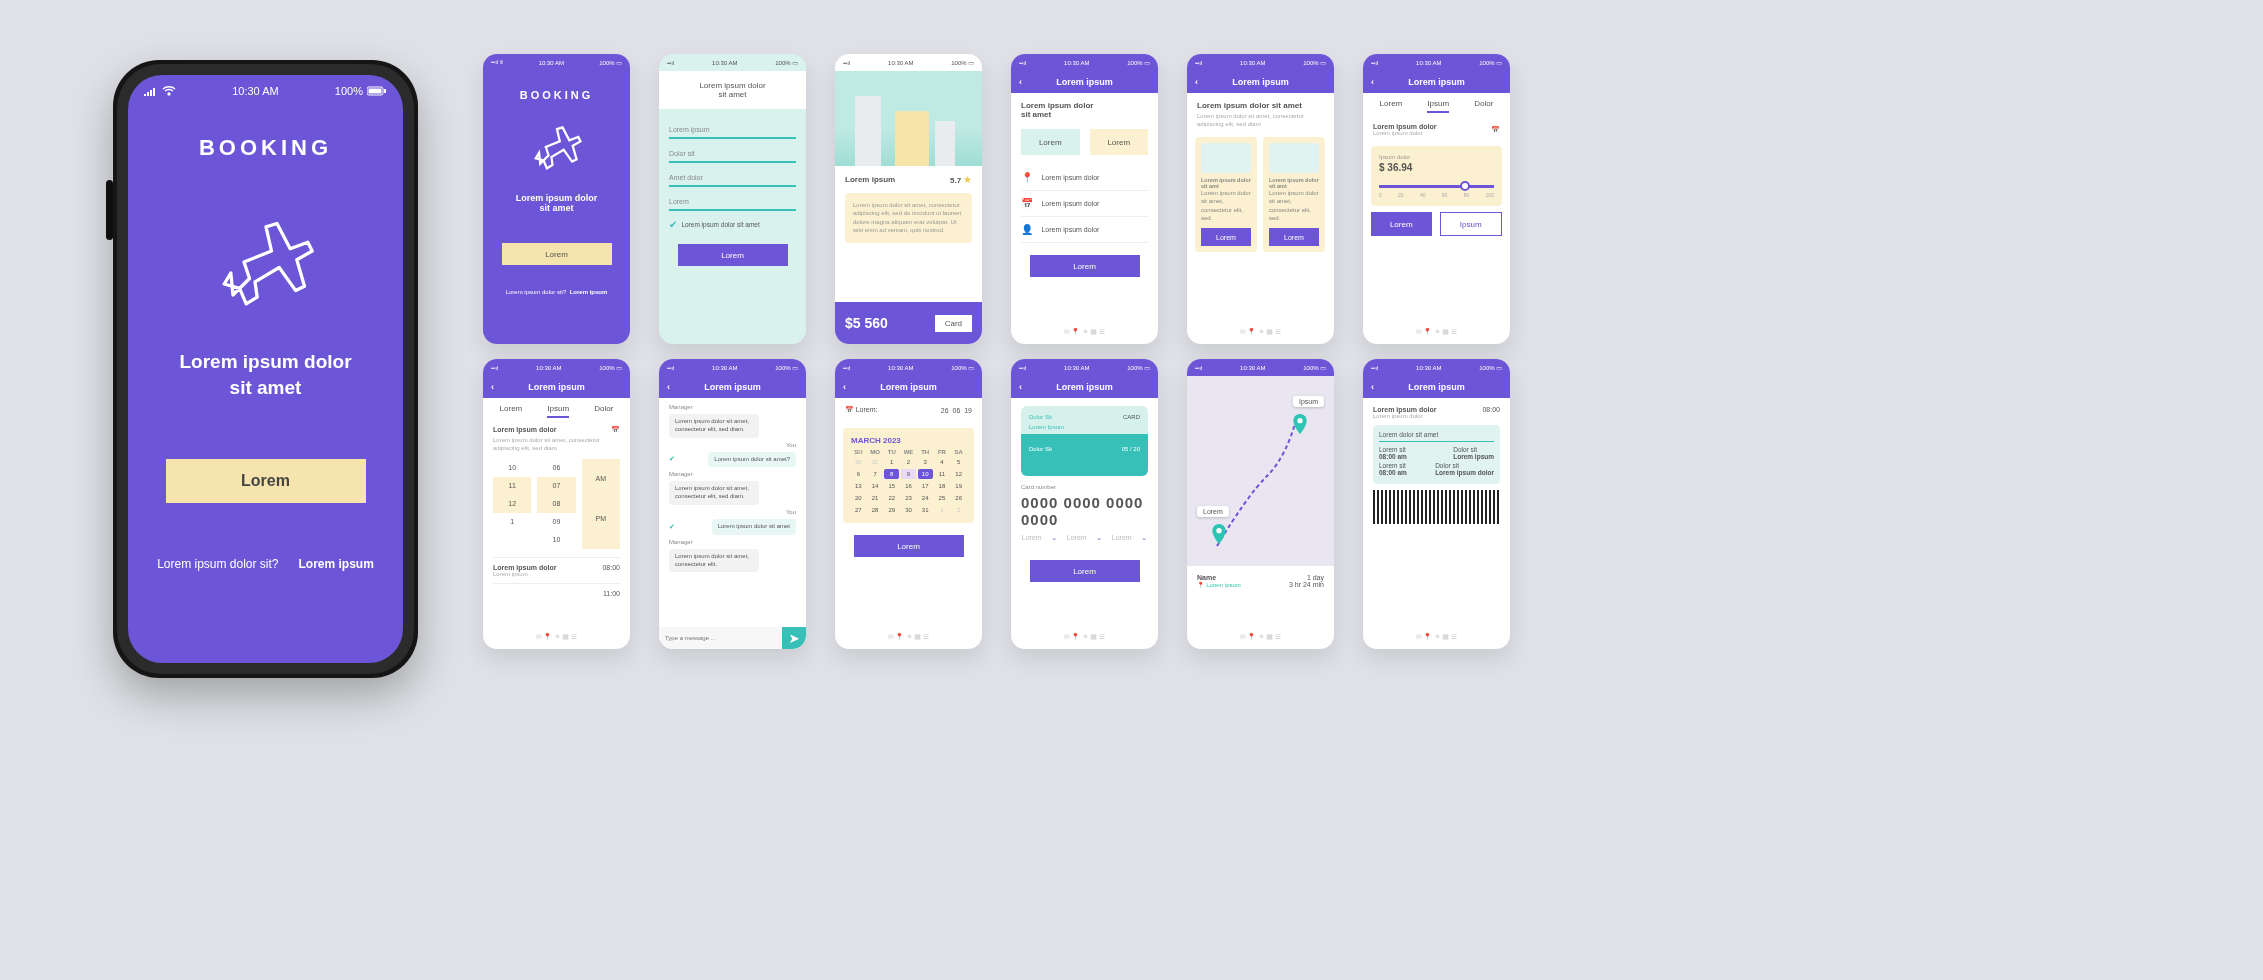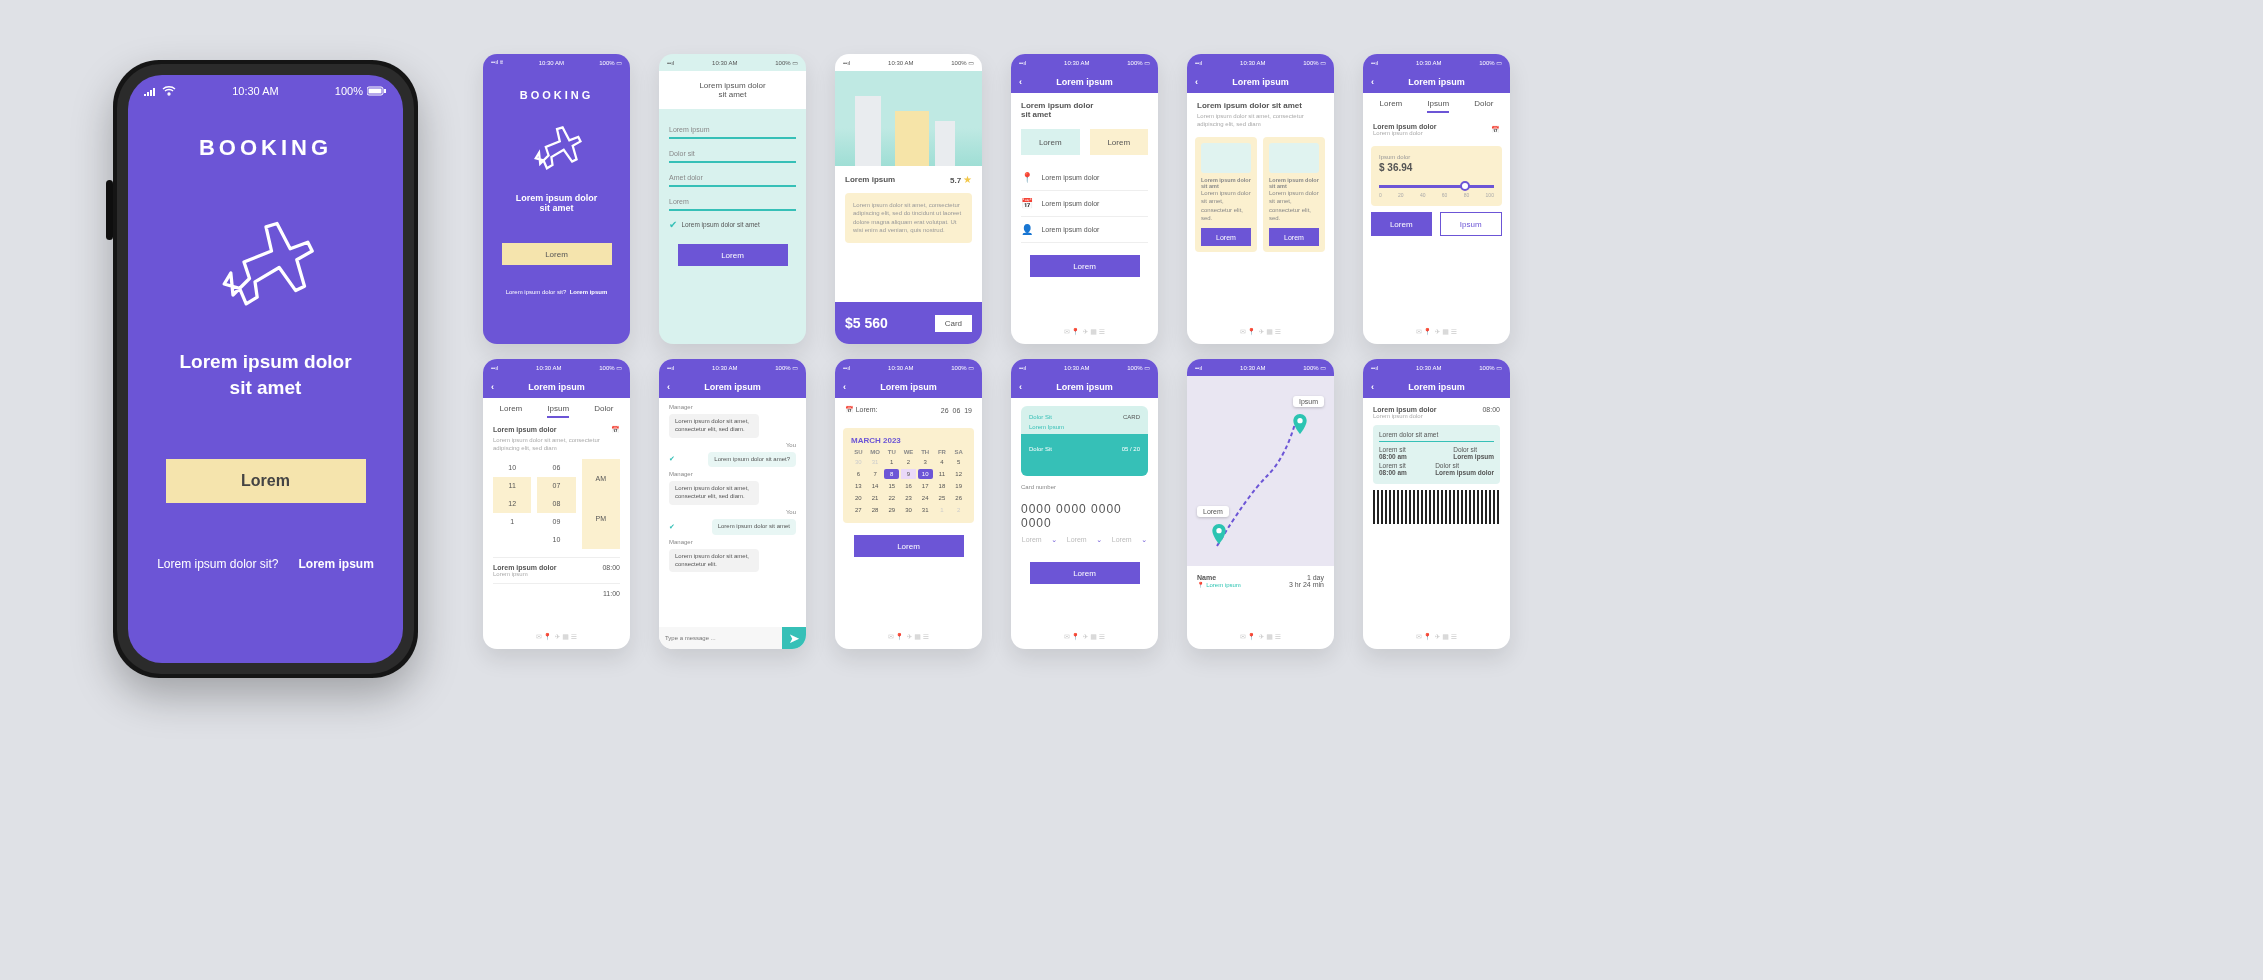--- a/index.html
+++ b/index.html
@@ -486,21 +486,21 @@
           <span class="lab" style="color:#555">CARD</span>
         </div>
     <div class="lab" style="margin-top:4px">Lorem Ipsum</div>
     <div style="display:flex;justify-content:space-between;color:#fff;font-size:6px;position:relative;z-index:1;margin-top:16px">
           <span>Dolor Sit</span>
           <span>05 / 20</span>
         </div>
   </div>
   <div class="pad">
     <div style="font-size:6px;color:#888">Card number</div>
-    <div style="font-size:12px;font-weight:400;letter-spacing:1px;margin-top:12px">0000 0000 0000 0000</div>
+    <div style="font-size:15px;font-weight:700;letter-spacing:1px;margin-top:4px">0000 0000 0000 0000</div>
   </div>
   <div class="dropRow">
         <span>Lorem</span>
         <span style="color:#6c55d6">⌄</span>
         <span>Lorem</span>
         <span style="color:#6c55d6">⌄</span>
         <span>Lorem</span>
         <span style="color:#6c55d6">⌄</span>
       </div>
   <button class="smallBtn">Lorem</button>

